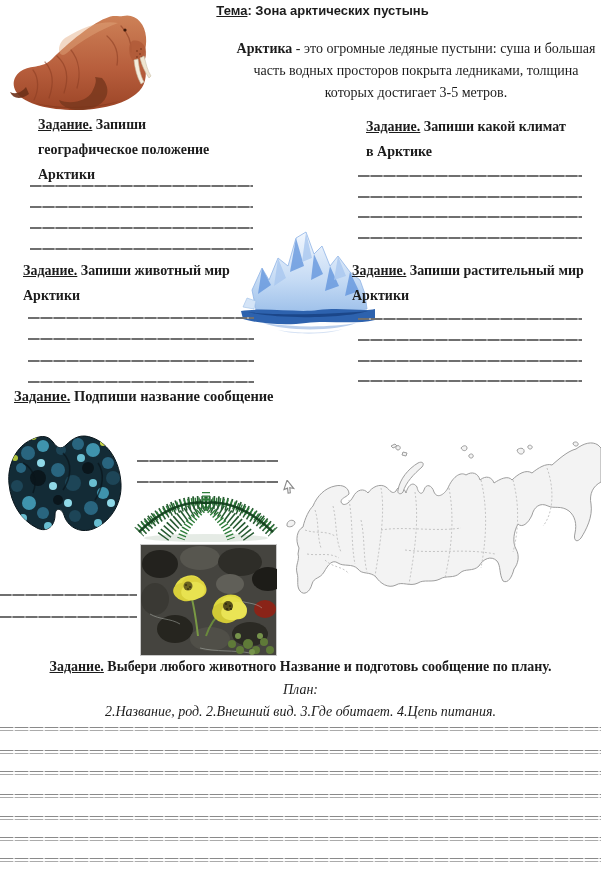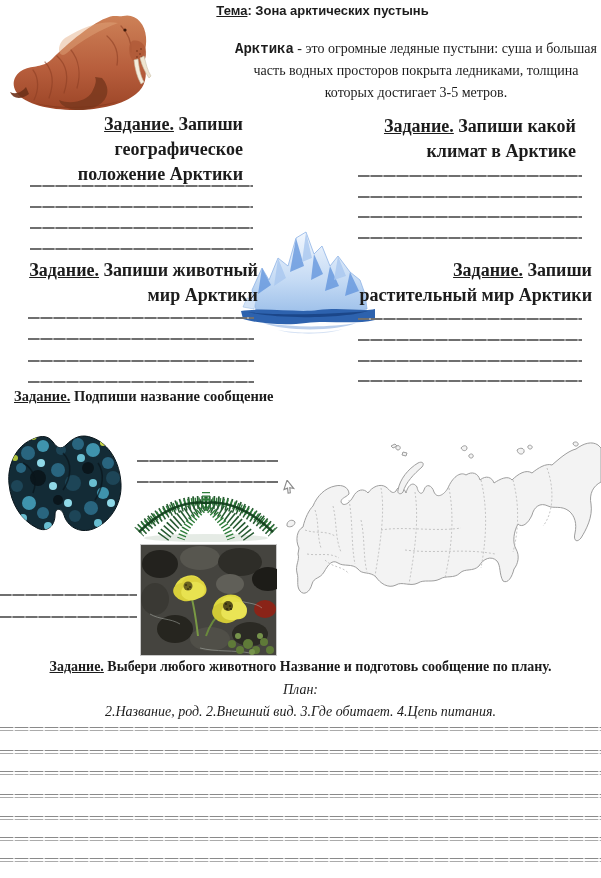--- a/index.html
+++ b/index.html
@@ -3,22 +3,22 @@
 <meta charset="utf-8">
 <style>
   html,body{margin:0;padding:0;background:#ffffff;}
   .page{position:relative;width:601px;height:878px;background:#ffffff;overflow:hidden;
         font-family:"Liberation Serif",serif;color:#1c1c1c;}
   .abs{position:absolute;}
   .title{width:100%;text-align:center;font-family:"Liberation Sans",sans-serif;
          font-weight:bold;font-size:13px;margin-left:22px;}
   .title .ulab{text-decoration:underline;}
   .intro{font-size:14px;line-height:22px;text-align:center;}
-  .intro .lead{font-weight:bold;font-family:Liberation Mono, monospace;}
-  .task-head{font-weight:bold;font-size:18px;line-height:25px;text-align:right;}
+  .intro .lead{font-weight:bold;}
+  .task-head{font-weight:bold;font-size:14px;line-height:25px;text-align:left;}
   .task-head-left{text-align:left;font-size:14.5px;}
   .tlabel{text-decoration:underline;}
   .line{height:2px;background:repeating-linear-gradient(90deg,#6f6f6f 0 11px,#a3a3a3 11px 13px);}
   .bline{position:absolute;left:0;width:601px;height:4px;background-repeat:no-repeat;
          background-image:
            repeating-linear-gradient(90deg,#8a8a8a 0 13px,#d2d2d2 13px 15px),
            repeating-linear-gradient(90deg,#ababab 0 13px,#e2e2e2 13px 15px);
          background-size:100% 1px,100% 1px;
          background-position:0 0,0 3px;}
   .plan-title,.plan-items{width:100%;text-align:center;font-size:14px;font-style:italic;}

